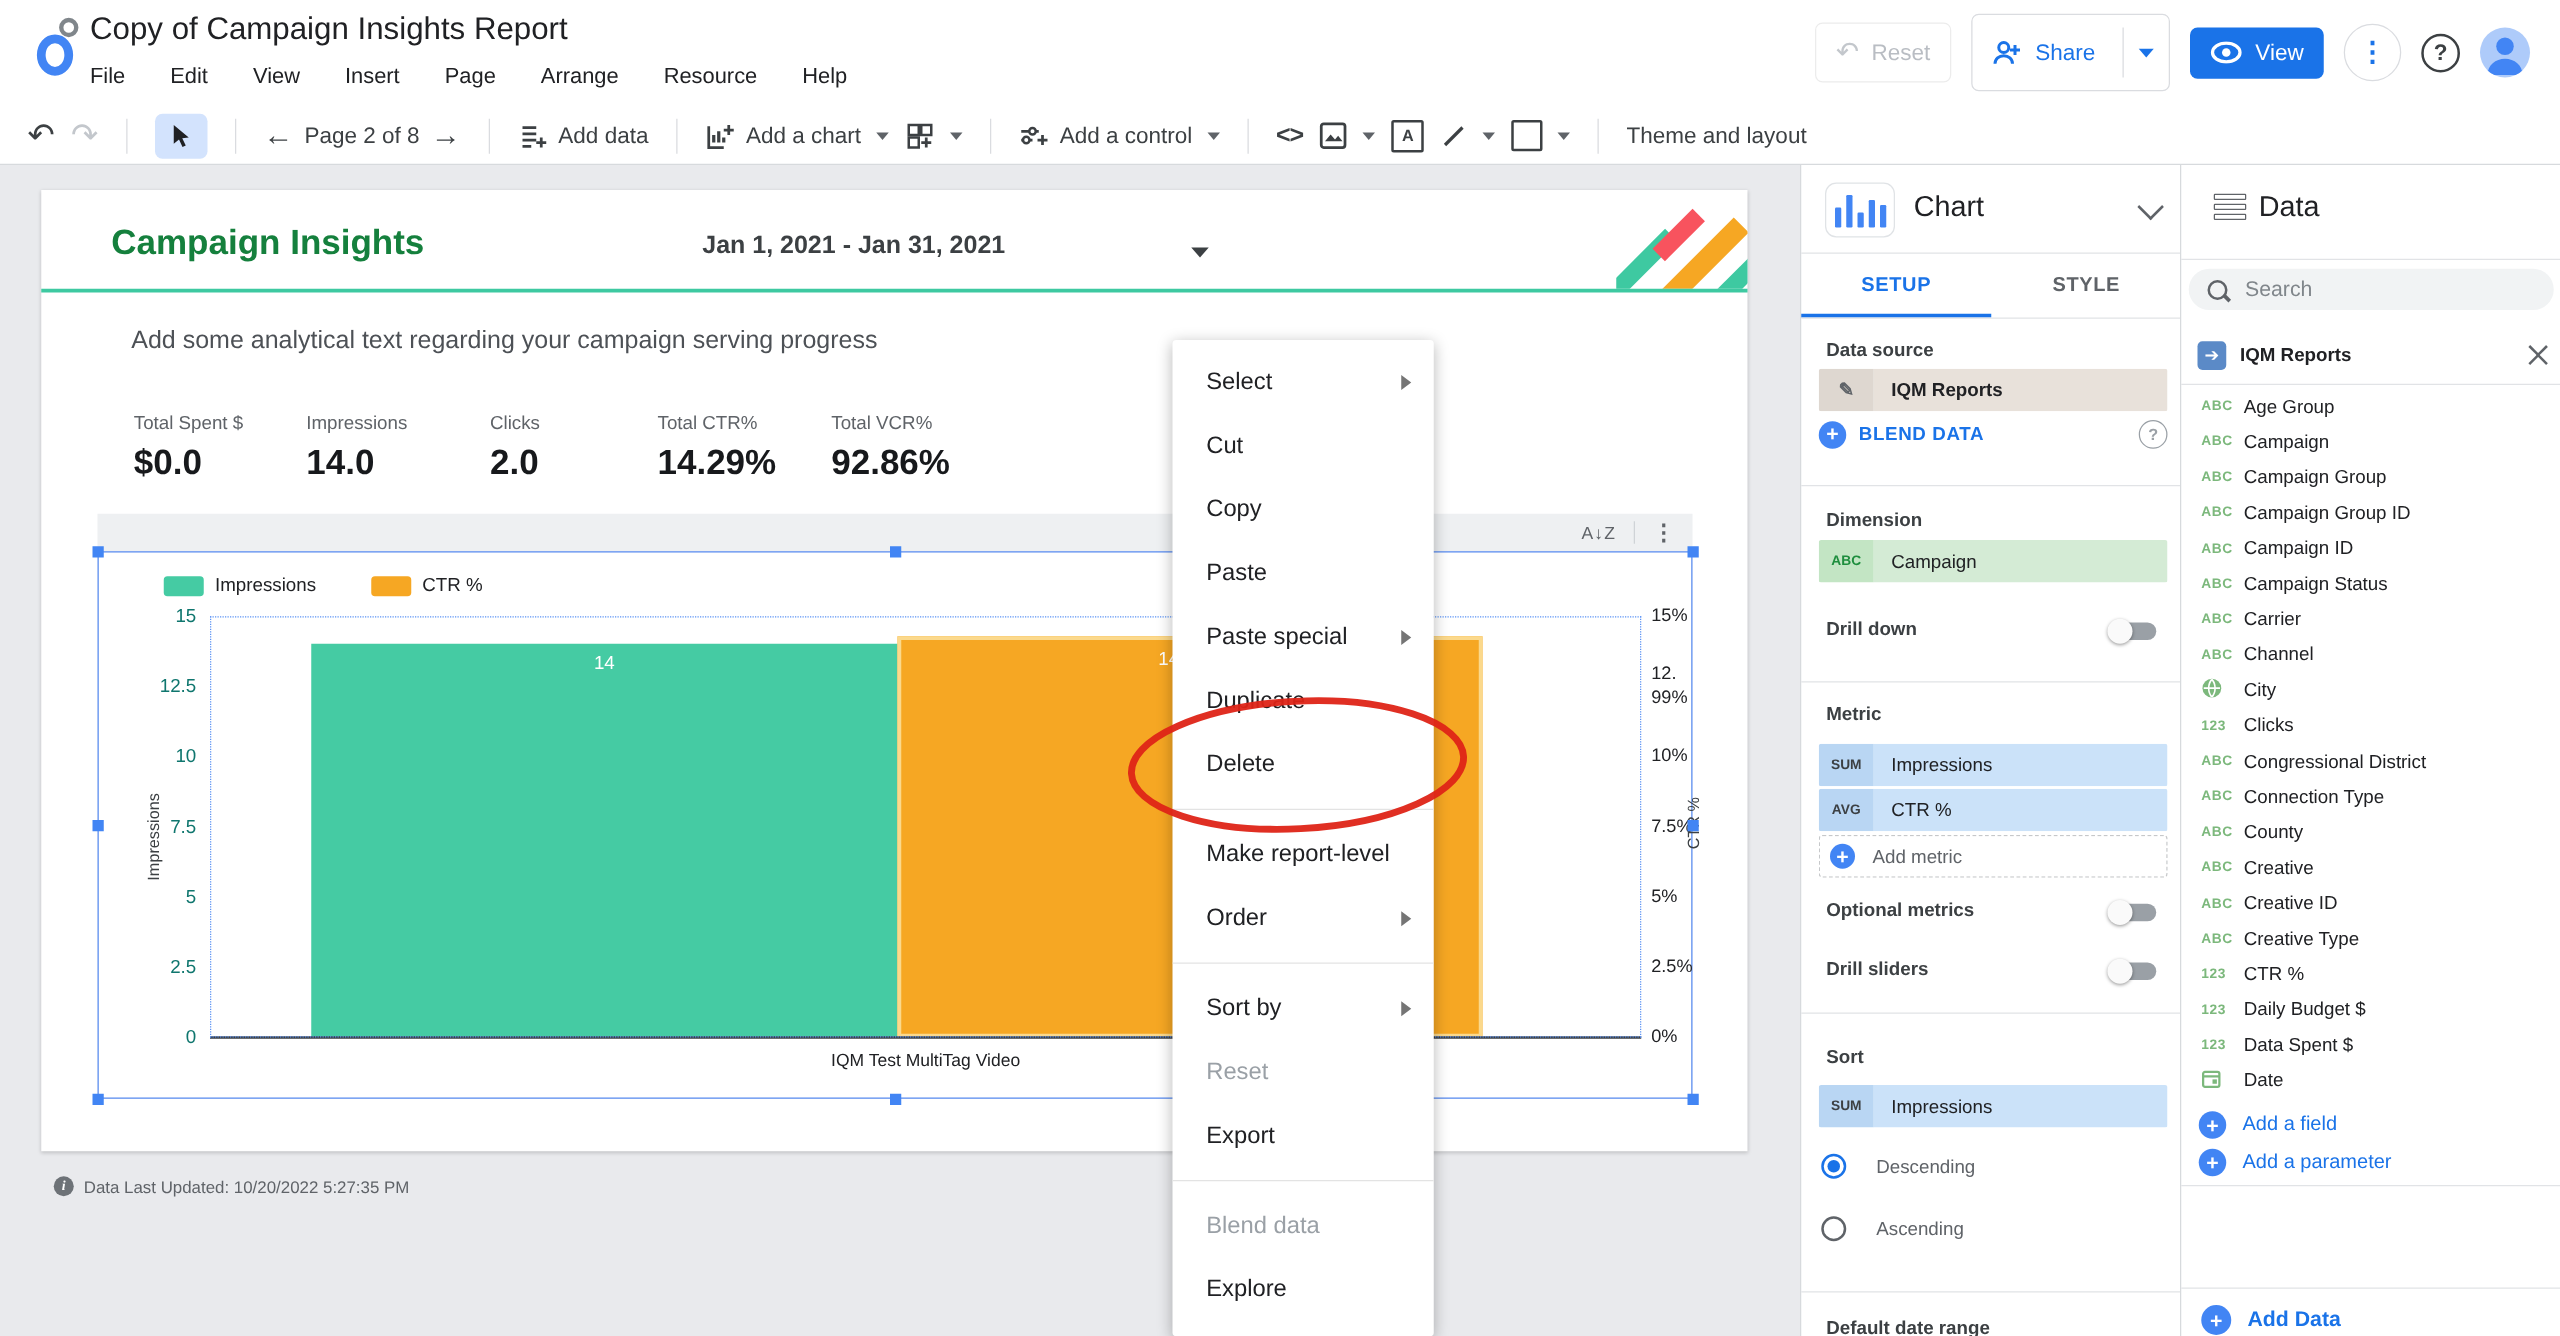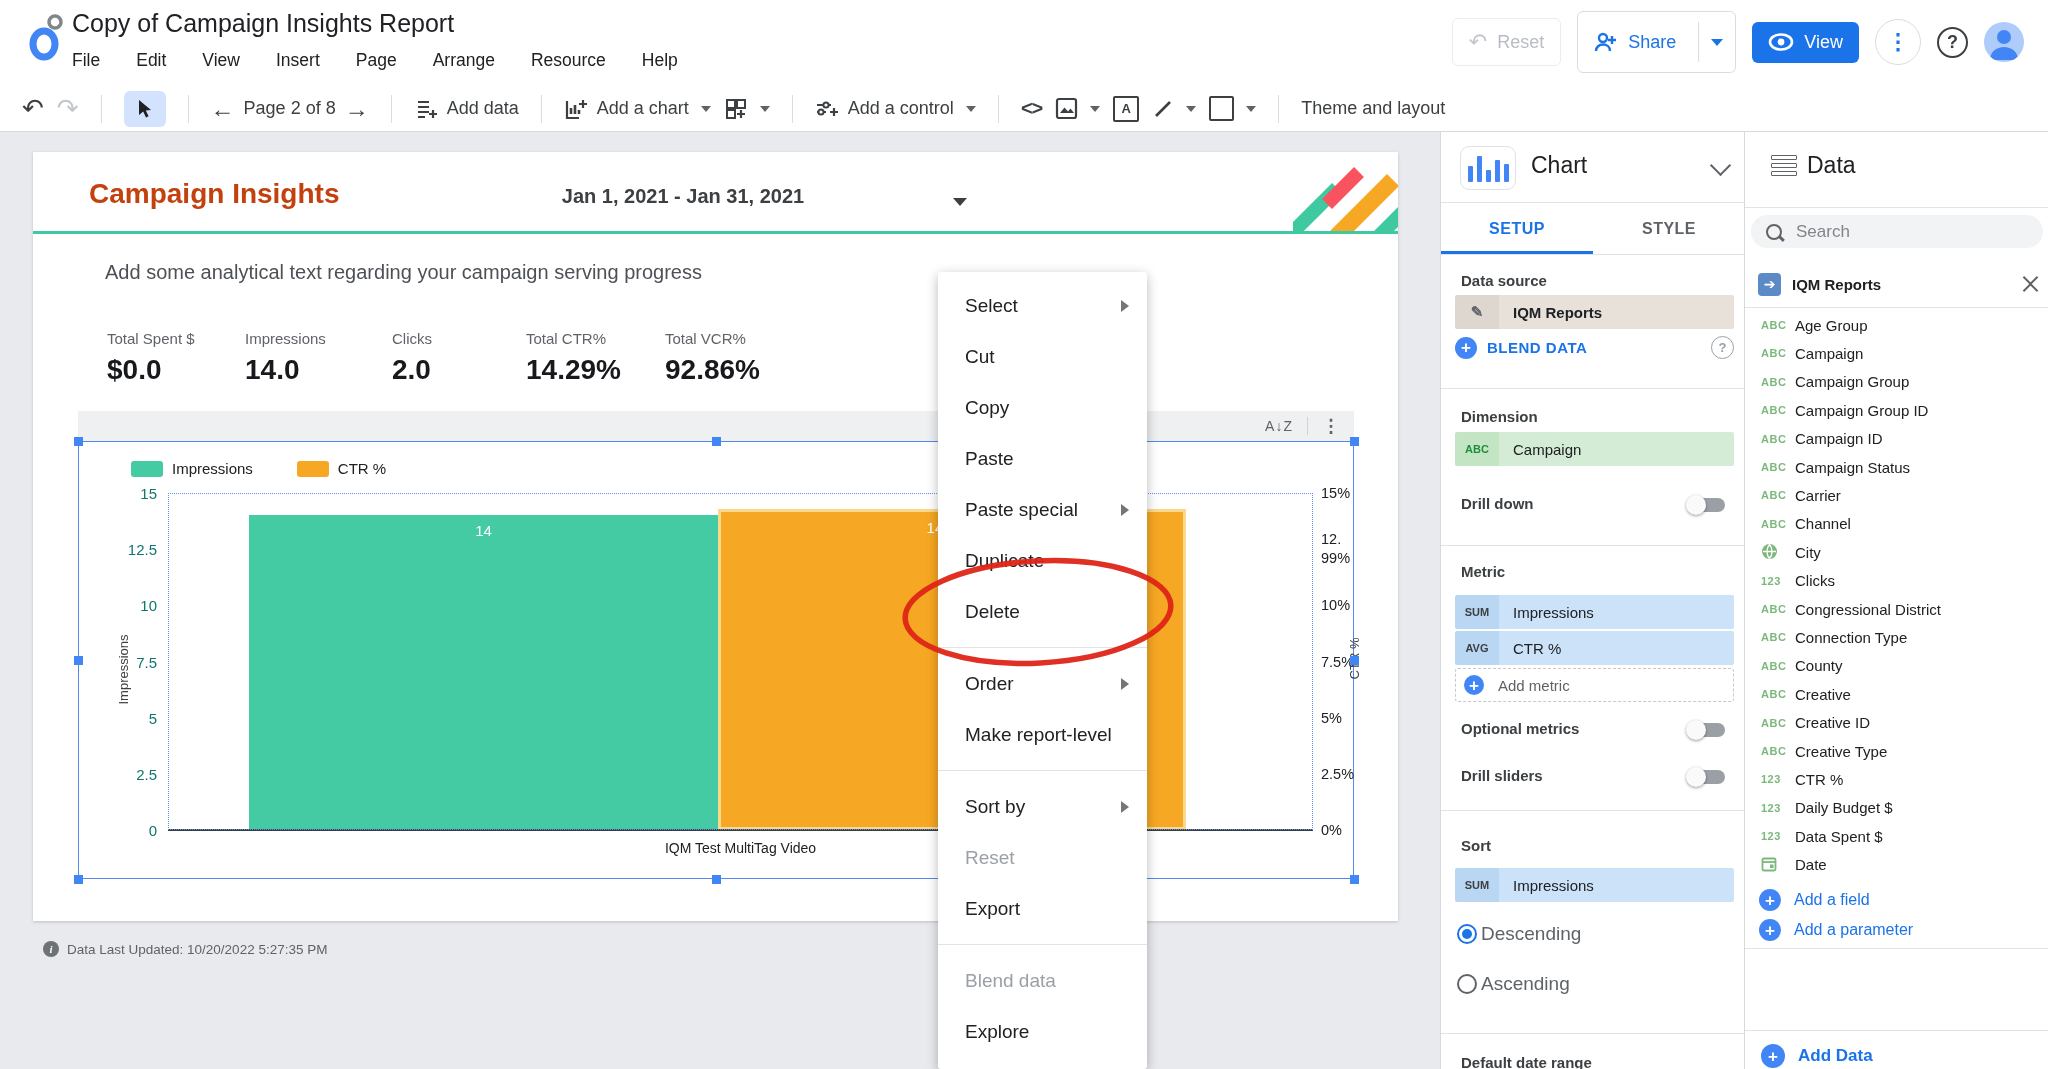--- a/index.html
+++ b/index.html
@@ -33,21 +33,21 @@
   .arrow-glyph{font-size:24px;color:#3c4043;line-height:1;}
   .undo{font-size:26px;color:#3c4043;}
   .redo{font-size:26px;color:#c3c7cc;}
   .mini-caret{width:0;height:0;border-left:5px solid transparent;border-right:5px solid transparent;border-top:6px solid #5f6368;margin-left:3px;}
   .embed-glyph{font-size:20px;font-weight:bold;color:#3c4043;letter-spacing:-1px;}
   .textbox-glyph{width:22px;height:22px;border:2px solid #3c4043;font-size:13px;font-weight:bold;display:flex;align-items:center;justify-content:center;border-radius:2px;}
   .shape-glyph{width:21px;height:21px;border:2.5px solid #3c4043;border-radius:2px;}
   
   .main{position:absolute;top:132px;left:0;right:0;bottom:0;background:#e9eaed;}
   .canvas{position:absolute;left:33px;top:20px;width:1365px;height:769px;background:#fff;box-shadow:0 1px 3px rgba(0,0,0,.18);}
-  .canvas-title{position:absolute;left:56px;top:26px;font-size:28px;font-weight:bold;color:#c2410c;}
+  .canvas-title{position:absolute;left:56px;top:26px;font-size:28px;font-weight:bold;color:#15803d;}
   .date-control{position:absolute;left:470px;top:33px;width:360px;text-align:center;font-size:20px;font-weight:bold;color:#3c4043;}
   .date-caret{position:absolute;left:920px;top:46px;width:0;height:0;border-left:7px solid transparent;border-right:7px solid transparent;border-top:8px solid #3c4043;}
   .teal-rule{position:absolute;left:0;top:79px;width:100%;height:3px;background:#3ec9a1;}
   .annotation{position:absolute;left:72px;top:109px;font-size:20px;color:#4d5156;}
   .scorecards{position:absolute;left:74px;top:178px;display:flex;}
   .scorecard{margin-right:0;}
   .sc-label{font-size:15px;color:#5f6368;margin-bottom:7px;}
   .sc-value{font-size:28px;font-weight:600;color:#17191c;}
   
   .chart-strip{position:absolute;left:45px;top:259px;width:1276px;height:30px;background:#eef0f2;}
@@ -107,21 +107,21 @@
   .blend-label{font-size:15px;font-weight:bold;color:#1a73e8;letter-spacing:.5px;}
   .help-small{width:21px;height:21px;border-radius:50%;border:1.5px solid #9aa0a6;color:#9aa0a6;font-size:13px;font-weight:bold;
               display:flex;align-items:center;justify-content:center;}
   .row-label{position:absolute;left:20px;font-size:15px;font-weight:bold;color:#3c4043;}
   .toggle{position:absolute;left:248px;width:36px;height:14px;border-radius:7px;background:#9aa0a6;}
   .toggle::before{content:'';position:absolute;left:-3px;top:-3px;width:20px;height:20px;border-radius:50%;background:#fafafa;
                   box-shadow:0 1px 3px rgba(0,0,0,.4);}
   .add-metric{position:absolute;left:14px;width:279px;height:34px;border:1.5px dashed #c6c8ca;border-radius:3px;box-sizing:border-box;
               display:flex;align-items:center;gap:14px;padding-left:8px;font-size:15px;color:#5f6368;}
   .add-metric .pluscircle{width:20px;height:20px;}
-  .radio-row{position:absolute;left:16px;display:flex;align-items:center;gap:4px;font-size:19px;color:#5f6368;}
+  .radio-row{position:absolute;left:16px;display:flex;align-items:center;gap:24px;font-size:15px;color:#5f6368;}
   .radio{width:20px;height:20px;border-radius:50%;border:2px solid #5f6368;box-sizing:border-box;position:relative;}
   .radio.sel{border-color:#1a73e8;}
   .radio.sel::after{content:'';position:absolute;left:3px;top:3px;width:10px;height:10px;border-radius:50%;background:#1a73e8;}
   
   .dp-list-icon{position:absolute;left:26px;top:23px;width:26px;height:26px;}
   .dp-list-icon i{display:block;height:5px;border:1.5px solid #5f6368;border-radius:1px;margin-bottom:3px;box-sizing:border-box;}
   .search-box{position:absolute;left:6px;top:83px;width:292px;height:33px;background:#f1f3f4;border-radius:17px;
               display:flex;align-items:center;gap:12px;padding-left:15px;box-sizing:border-box;}
   .mag{width:12px;height:12px;border:2px solid #5f6368;border-radius:50%;position:relative;flex:none;}
   .mag::after{content:'';position:absolute;left:10px;top:11px;width:7px;height:2.5px;background:#5f6368;transform:rotate(45deg);}
@@ -406,25 +406,25 @@
         <span class="subarrow"></span>
       </div>
       <div class="cm-item">
         <span>Duplicate</span>
       </div>
       <div class="cm-item">
         <span>Delete</span>
       </div>
       <div class="cm-divider"></div>
       <div class="cm-item">
+        <span>Make report-level</span>
+      </div>
+      <div class="cm-item">
         <span>Order</span>
         <span class="subarrow"></span>
-      </div>
-      <div class="cm-item">
-        <span>Make report-level</span>
       </div>
       <div class="cm-divider"></div>
       <div class="cm-item">
         <span>Sort by</span>
         <span class="subarrow"></span>
       </div>
       <div class="cm-item disabled">
         <span>Reset</span>
       </div>
       <div class="cm-item">

